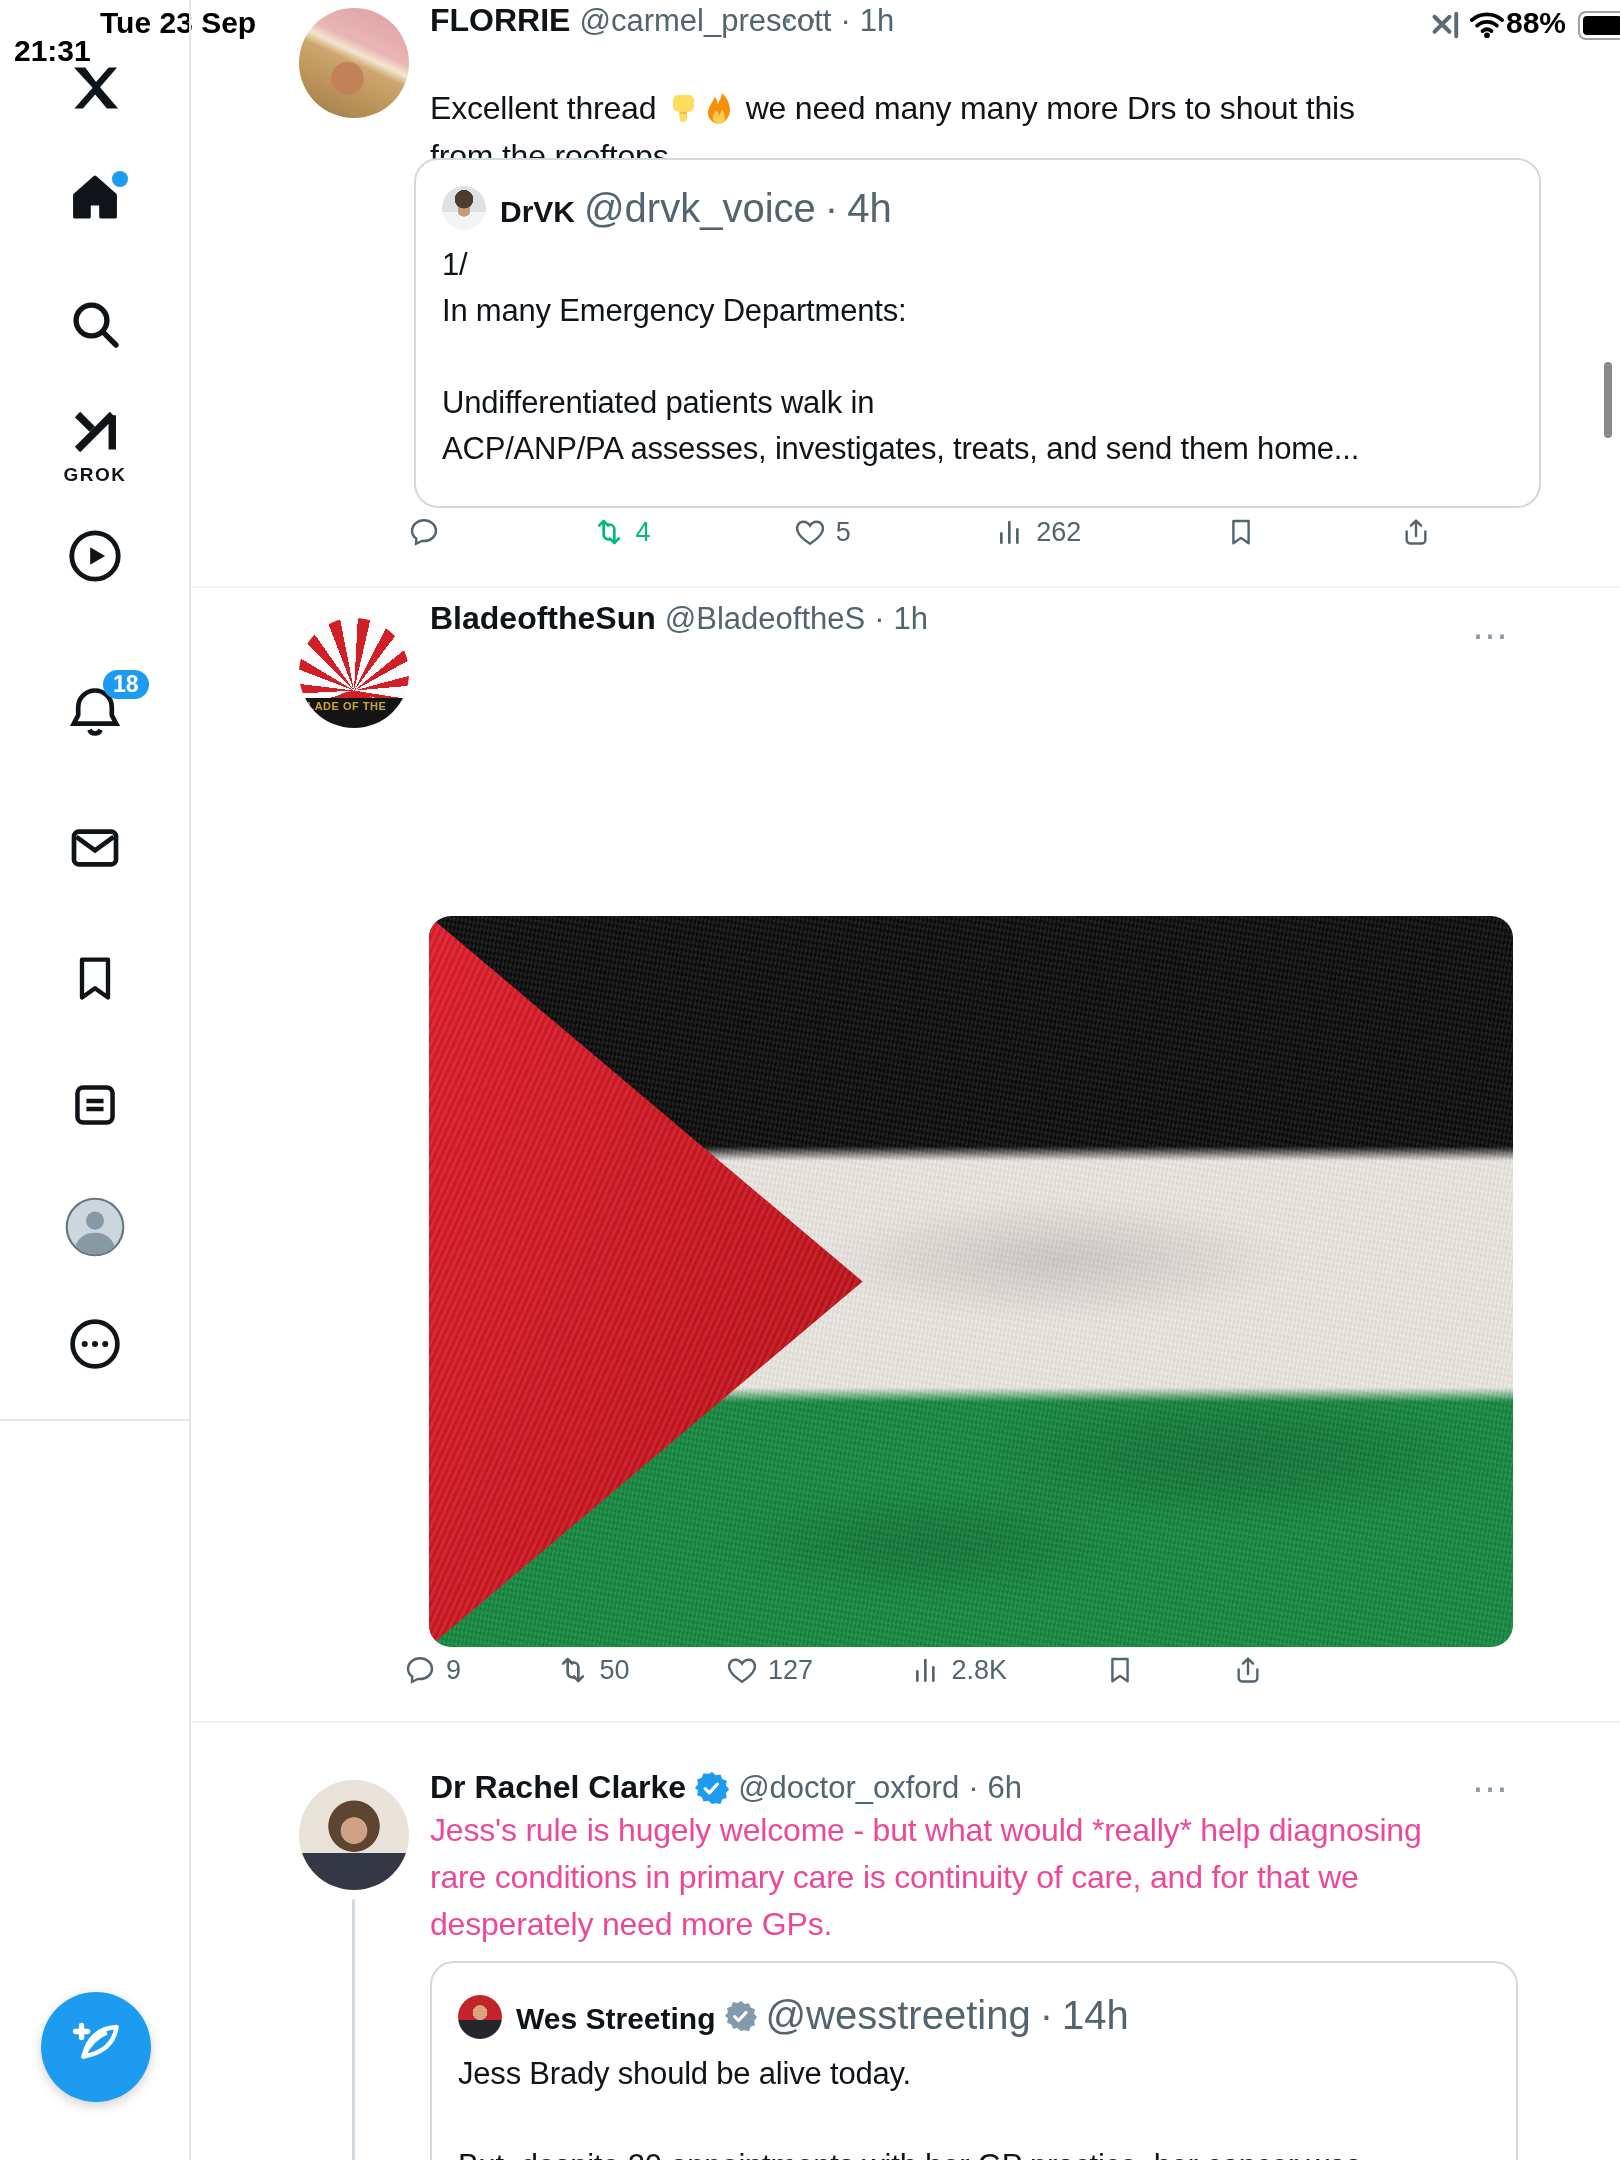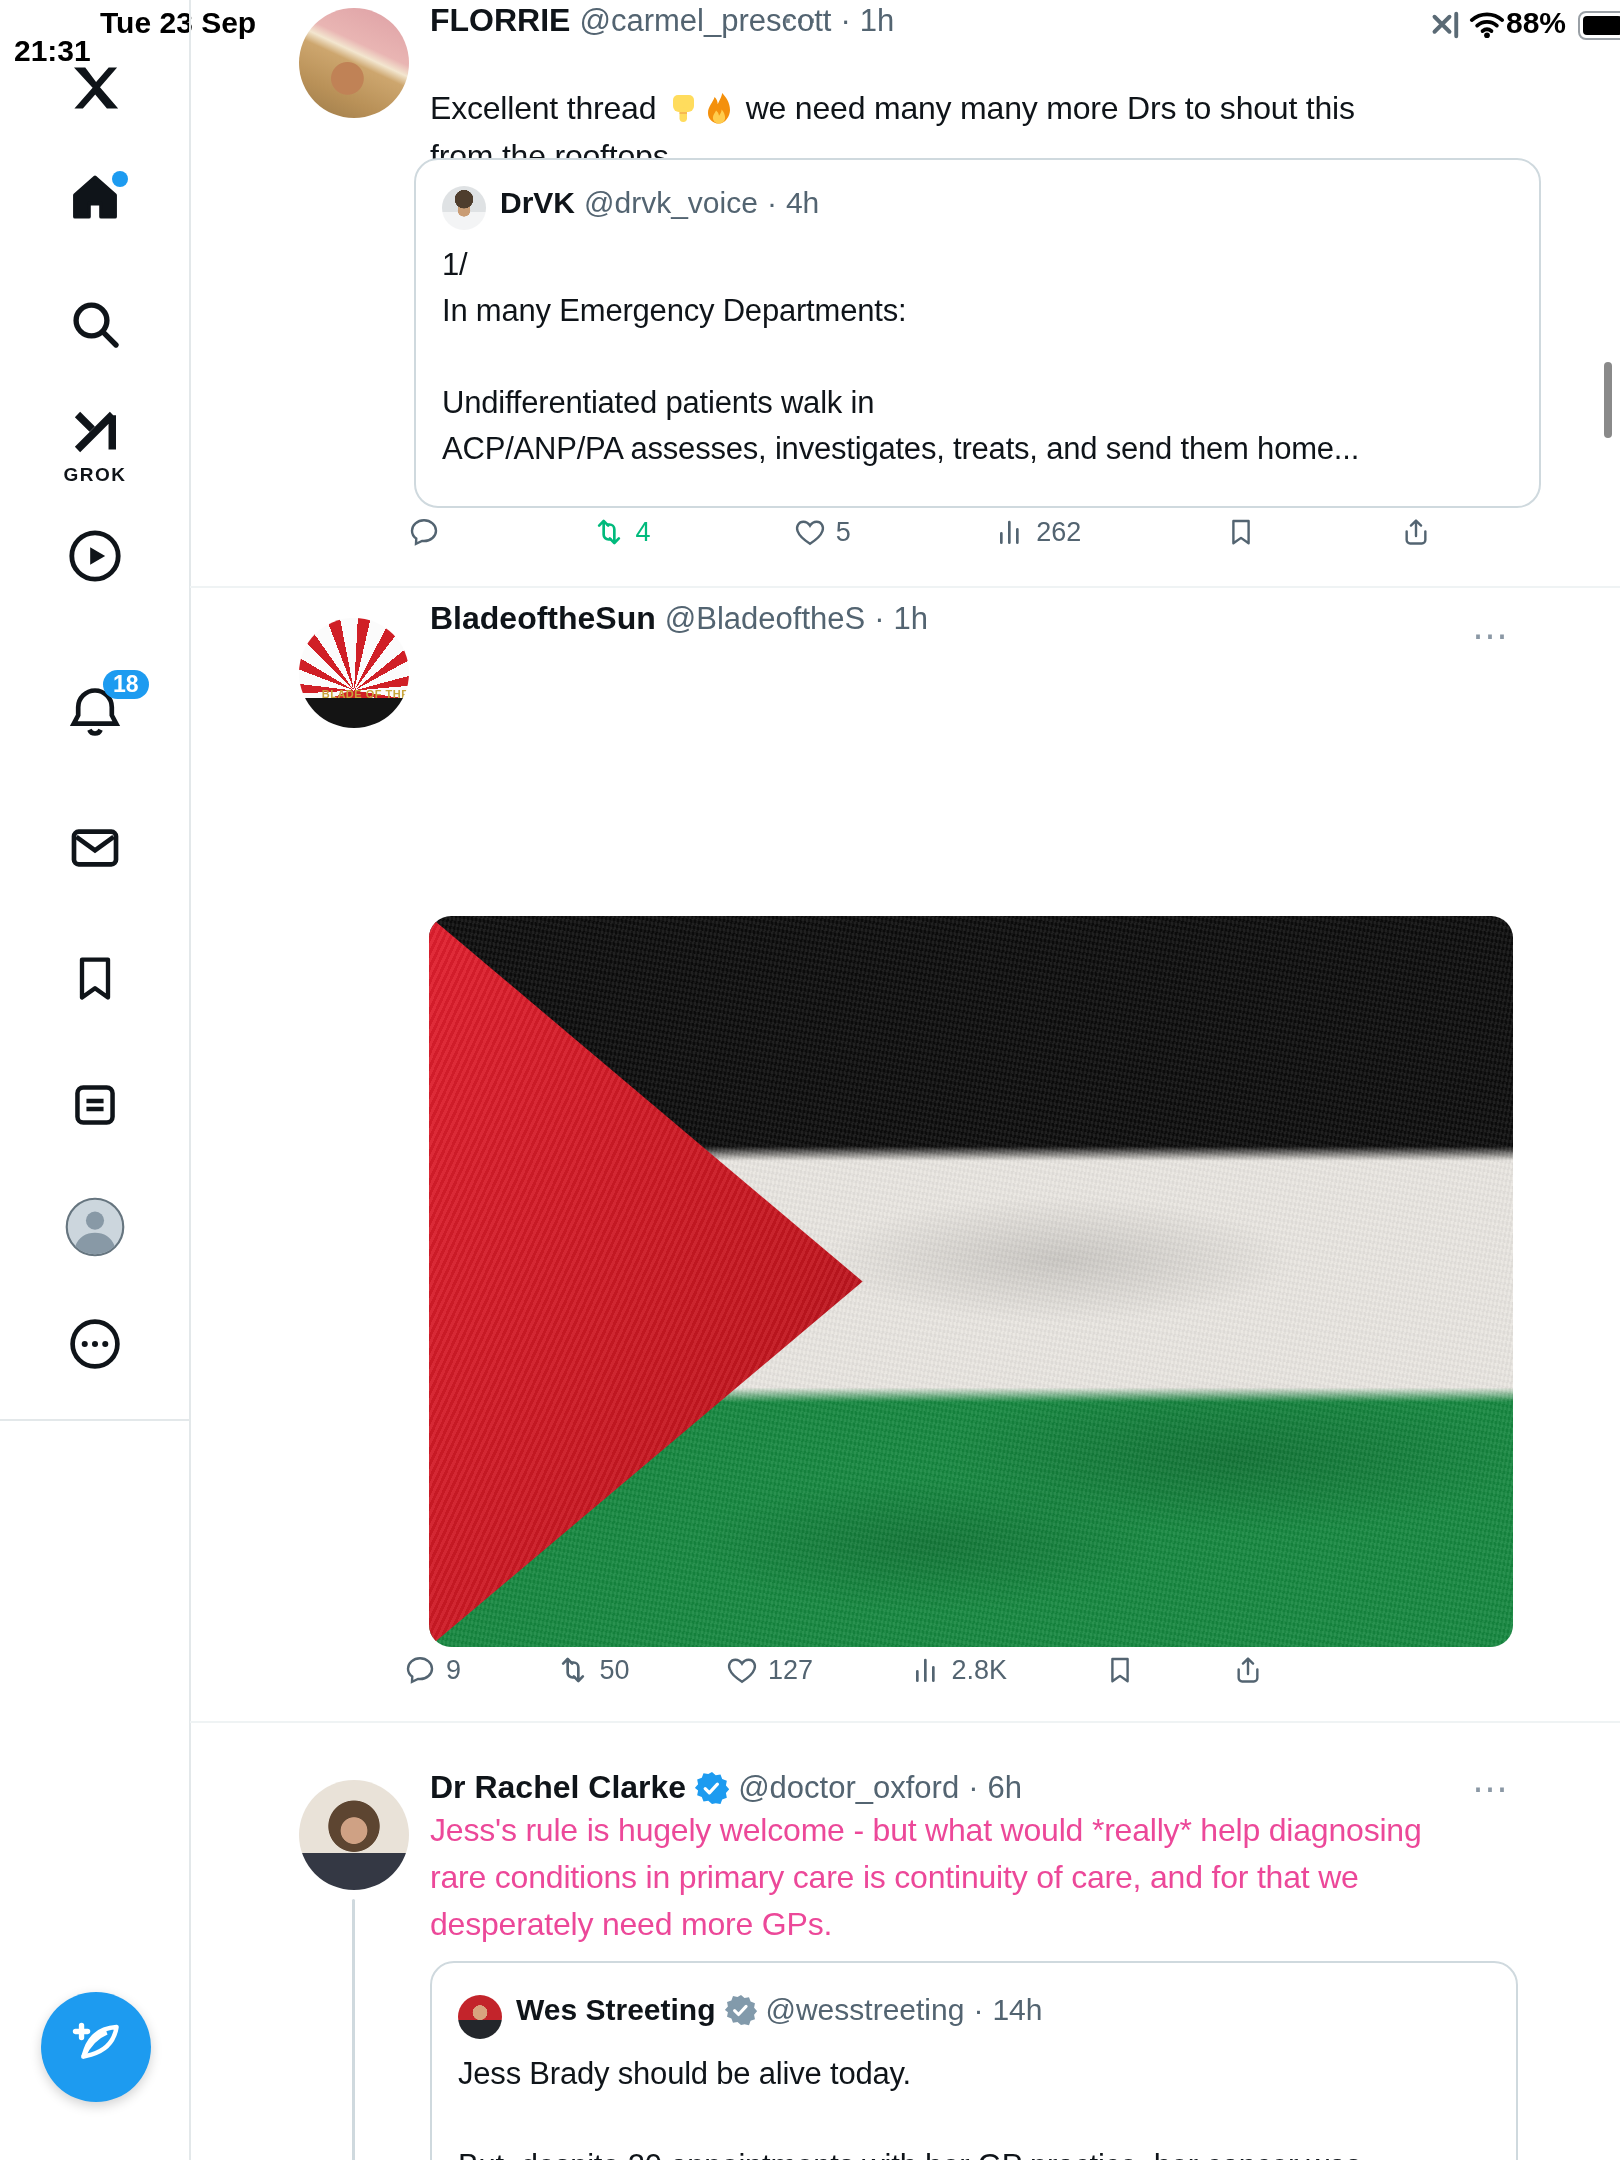--- a/index.html
+++ b/index.html
@@ -36,21 +36,21 @@
   .avatar{border-radius:50%;overflow:hidden;position:absolute;}
   .av-110{width:110px;height:110px;}
   .av-44{width:44px;height:44px;}
   .av-florrie{background:
       radial-gradient(circle at 44% 64%, #c08256 0 17%, rgba(0,0,0,0) 18%),
       linear-gradient(205deg,#dd9fa4 0%,#e9b5b3 36%,#f3e6cf 43%,#cda66e 50%,#b99158 74%,#9c7a49 100%);}
   .av-blade{background:
       linear-gradient(0deg,#141414 0 27%, rgba(0,0,0,0) 27%),
       radial-gradient(circle at 50% 92%, #d01f26 0 24%, rgba(0,0,0,0) 25%),
       repeating-conic-gradient(from 195deg at 50% 66%, #d01f26 0 10deg, #fbfbfb 10deg 24deg);}
-  .av-blade .av-caption{position:absolute;left:0;right:0;bottom:28px;text-align:right;
+  .av-blade .av-caption{position:absolute;left:0;right:0;bottom:16px;text-align:left;
       color:#c9a53c;font-size:11px;font-weight:700;letter-spacing:.5px;line-height:1.1;}
   .av-rachel{background:
       radial-gradient(circle at 50% 46%, #cfa184 0 16%, rgba(0,0,0,0) 17%),
       radial-gradient(circle at 50% 42%, #5d4531 0 30%, rgba(0,0,0,0) 31%),
       linear-gradient(180deg,#e9e2d8 0 66%,#343844 66%);}
   .av-drvk{background:
       radial-gradient(circle at 50% 30%, #4e3d2d 0 24%, rgba(0,0,0,0) 25%),
       radial-gradient(circle at 50% 55%, #c99c74 0 19%, rgba(0,0,0,0) 20%),
       linear-gradient(180deg,#dfe2e4 0 58%,#f3f4f5 58%);}
   .av-wes{background:
@@ -61,21 +61,21 @@
   .name{font-size:32px;font-weight:700;color:#0f1419;}
   .handle{font-size:31px;color:#536471;}
   .hrow{display:flex;align-items:baseline;gap:9px;white-space:nowrap;}
   .tweet-text{font-size:32px;line-height:48px;color:#0f1419;white-space:pre-line;letter-spacing:-0.2px;}
   .tweet-text-3{font-size:32px;line-height:47px;color:#ec4899;white-space:pre-line;letter-spacing:-0.2px;}
   .more-dots{font-size:36px;color:#8b98a5;letter-spacing:2px;line-height:1;}
   .more-overlay{font-size:36px;color:rgba(83,100,113,0.8);letter-spacing:2px;line-height:1;}
 
   .quote-card{border:2px solid #cfd9de;border-radius:24px;position:absolute;background:#fff;}
   .q-name{font-size:30px;font-weight:700;color:#0f1419;}
-  .q-handle{font-size:30px;color:#536471;}
+  .q-handle{font-size:40px;color:#536471;}
   .q-text{font-size:31px;line-height:46px;color:#0f1419;white-space:pre-line;letter-spacing:-0.2px;}
 
   .actions{display:flex;justify-content:space-between;align-items:center;color:#536471;}
   .act{display:flex;align-items:center;gap:10px;font-size:27px;}
   .act svg{display:block;}
   .act-green{color:#00ba7c;}
 
   .divider{position:absolute;left:0;width:1430px;height:2px;background:#eff3f4;}
 
   .thread-line{position:absolute;width:3px;background:#cfd9de;border-radius:2px;}

